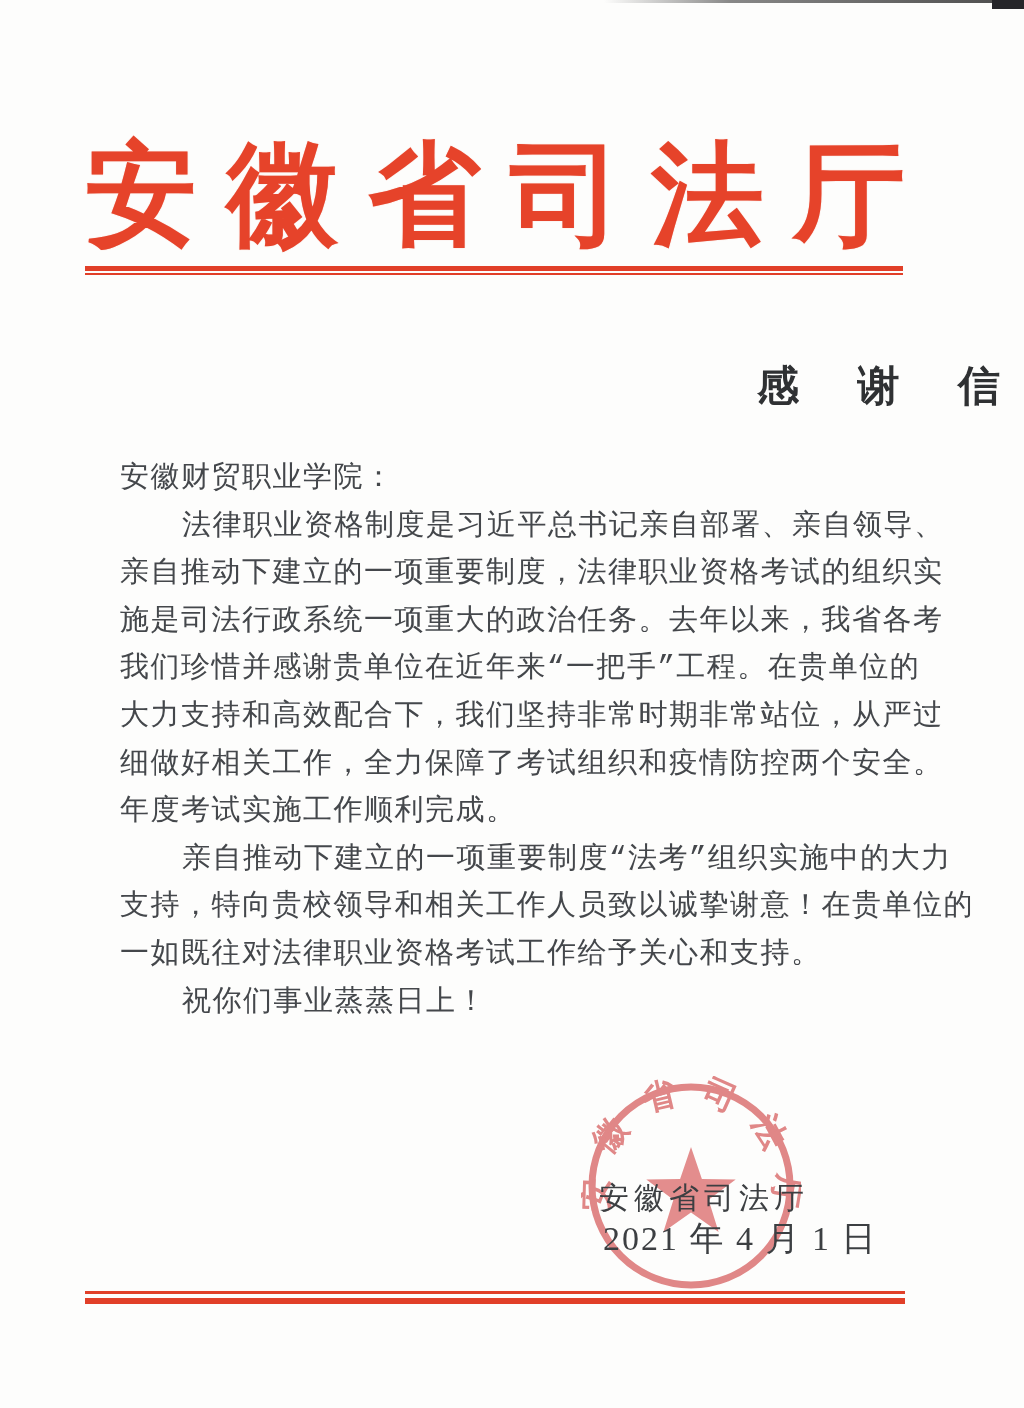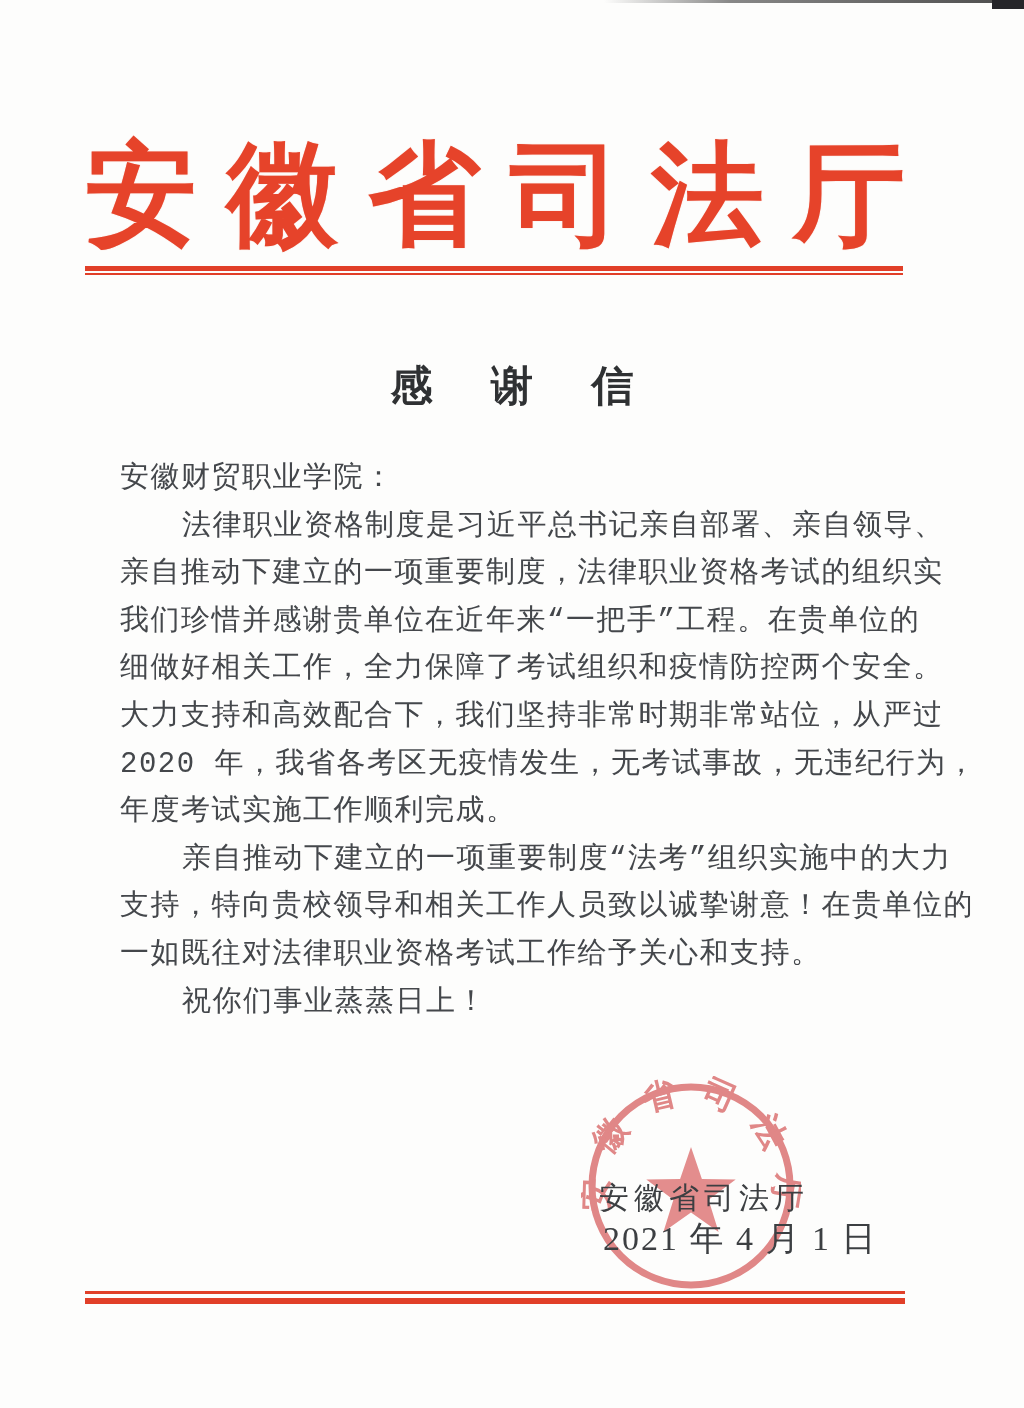--- a/index.html
+++ b/index.html
@@ -26,21 +26,21 @@
     font-size:112px;font-weight:bold;line-height:1.2;
     text-shadow:0 0 1px rgba(230,67,42,.4);
   }
   .head-rule{position:absolute;left:85px;top:266px;width:818px;}
   .head-rule .thick{height:5px;background:#e13f28;}
   .head-rule .gap{height:2px;background:transparent;}
   .head-rule .thin{height:2px;background:#e13f28;}
   
   .doc-title{
     position:absolute;top:358px;left:0;width:1024px;
-    text-align:center;color:#2f3133;
+    text-align:right;color:#2f3133;
     font-size:42px;font-weight:bold;letter-spacing:24px;
     text-indent:24px; 
   }
   
   .letter-body{
     position:absolute;top:455px;left:120px;width:792px;
     color:#44474b;font-size:29px;line-height:47.6px;
     letter-spacing:1.5px;
   }
   .letter-body .line{white-space:nowrap;font-family:Liberation Mono, monospace;}
@@ -87,24 +87,24 @@
     <div class="gap"></div>
     <div class="thin"></div>
   </div>
 
   <div class="doc-title">感 谢 信</div>
 
   <div class="letter-body">
       <div class="line">安徽财贸职业学院：</div>
       <div class="line ind">法律职业资格制度是习近平总书记亲自部署、亲自领导、</div>
       <div class="line">亲自推动下建立的一项重要制度，法律职业资格考试的组织实</div>
+      <div class="line">施是司法行政系统一项重大的政治任务。去年以来，我省各考</div>
       <div class="line">我们珍惜并感谢贵单位在近年来“一把手”工程。在贵单位的</div>
+      <div class="line">大力支持和高效配合下，我们坚持非常时期非常站位，从严过</div>
       <div class="line">细做好相关工作，全力保障了考试组织和疫情防控两个安全。</div>
-      <div class="line">大力支持和高效配合下，我们坚持非常时期非常站位，从严过</div>
-      <div class="line">2020 年，我省各考区无疫情发生，无考试事故，无违纪行为，</div>
       <div class="line">年度考试实施工作顺利完成。</div>
       <div class="line ind">亲自推动下建立的一项重要制度“法考”组织实施中的大力</div>
       <div class="line">支持，特向贵校领导和相关工作人员致以诚挚谢意！在贵单位的</div>
       <div class="line">一如既往对法律职业资格考试工作给予关心和支持。</div>
       <div class="line ind">祝你们事业蒸蒸日上！</div>
     </div>
 
   <svg class="seal" viewBox="-110 -110 220 220">
     <circle cx="0" cy="0" r="99" fill="none" stroke="#d96a6a" stroke-width="7"></circle>
     <polygon points="0,-39 10.9,-7 44.7,-6.5 17.6,13.7 27.6,46 0,26.5 -27.6,46 -17.6,13.7 -44.7,-6.5 -10.9,-7" fill="#dd7272"></polygon>

